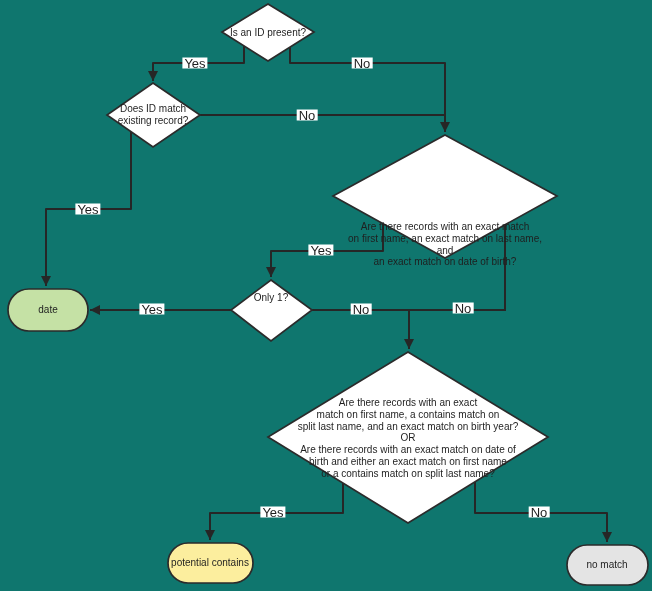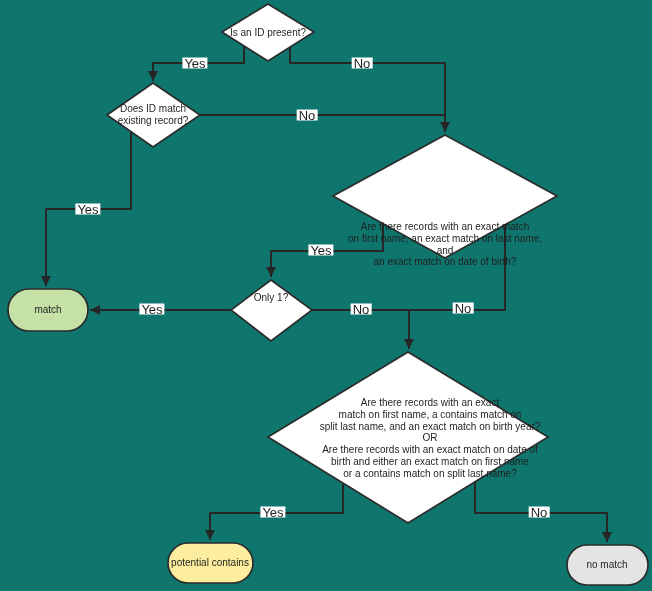--- a/index.html
+++ b/index.html
@@ -91,28 +91,28 @@
     <rect class="shape" x="567" y="545" width="81" height="40" rx="20" ry="20" fill="#e4e4e4"></rect>
   </svg>
 
   <div class="node-label" style="left:268px; top:33px;">Is an ID present?</div>
   <div class="node-label" style="left:153px; top:115px;">Does ID match
 existing record?</div>
   <div class="node-label" style="left:445px; top:213px;margin-top:32px;">Are there records with an exact match
 on first name, an exact match on last name, and
 an exact match on date of birth?</div>
   <div class="node-label" style="left:271px; top:298px;">Only 1?</div>
-  <div class="node-label" style="left:408px; top:438px;margin-left:22px;">Are there records with an exact
+  <div class="node-label" style="left:408px; top:438px;">Are there records with an exact
 match on first name, a contains match on
 split last name, and an exact match on birth year?
 OR
 Are there records with an exact match on date of
 birth and either an exact match on first name
 or a contains match on split last name?</div>
-  <div class="node-label" style="left:48px; top:310px;">match</div>
+  <div class="node-label" style="left:48px; top:310px;">date</div>
   <div class="node-label" style="left:210px; top:563px;">potential contains</div>
   <div class="node-label" style="left:607px; top:565px;text-align:right;">no match</div>
 
   <span class="edge-label" style="left:195px; top:63px;">Yes</span>
   <span class="edge-label" style="left:362px; top:63px;">No</span>
   <span class="edge-label" style="left:307px; top:115px;">No</span>
   <span class="edge-label" style="left:88px; top:209px;">Yes</span>
   <span class="edge-label" style="left:321px; top:250px;">Yes</span>
   <span class="edge-label" style="left:152px; top:309px;">Yes</span>
   <span class="edge-label" style="left:361px; top:309px;">No</span>

